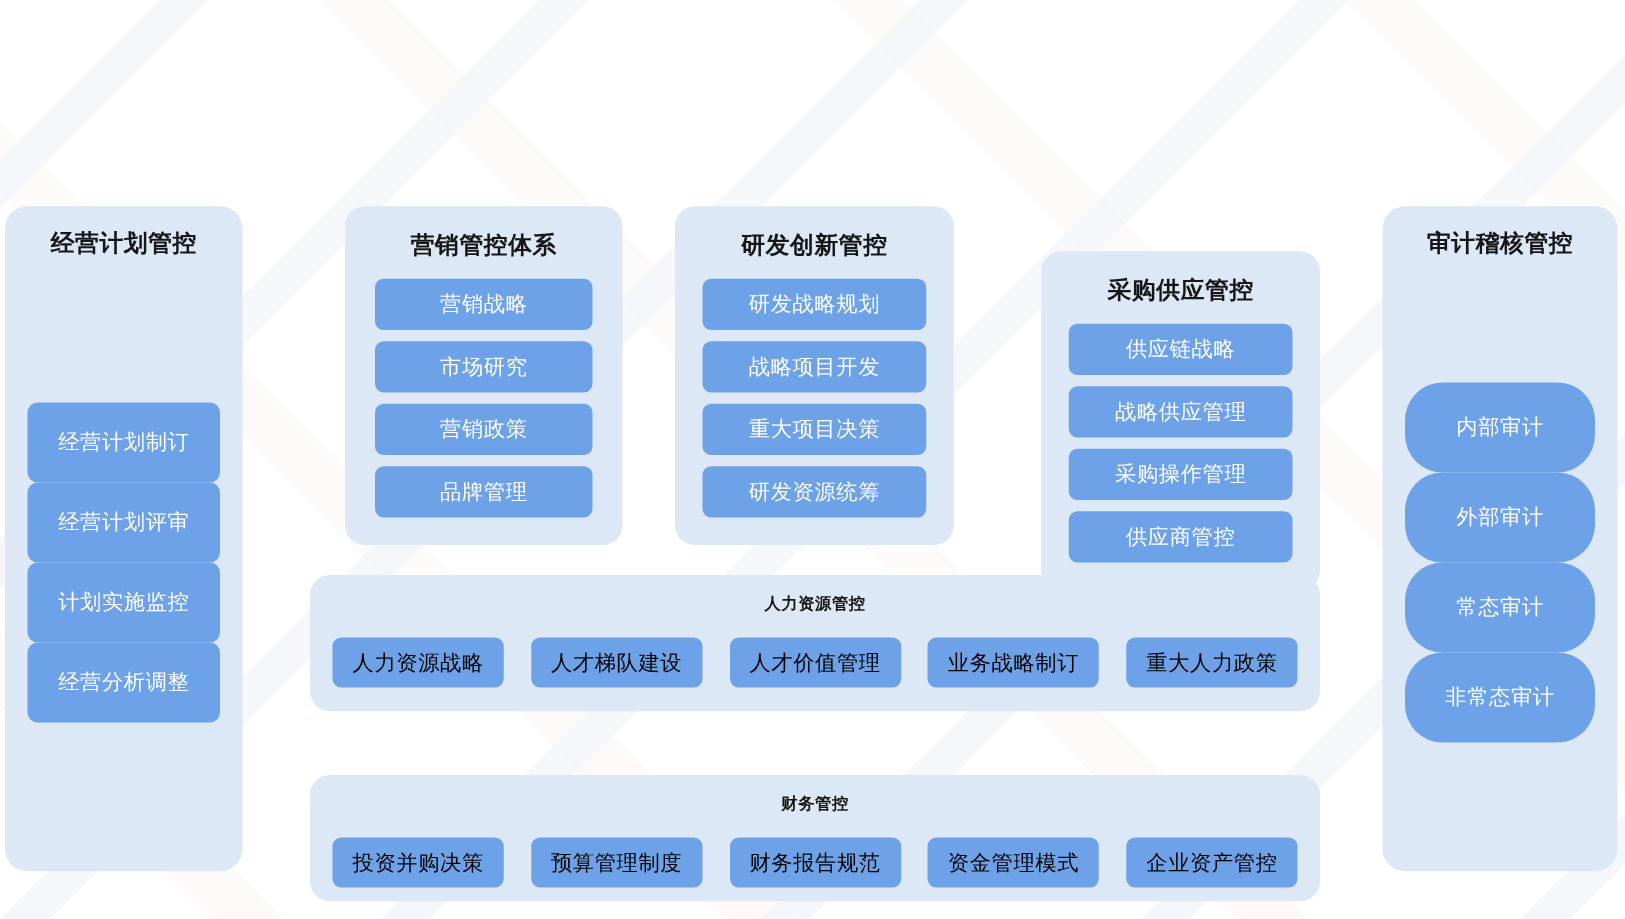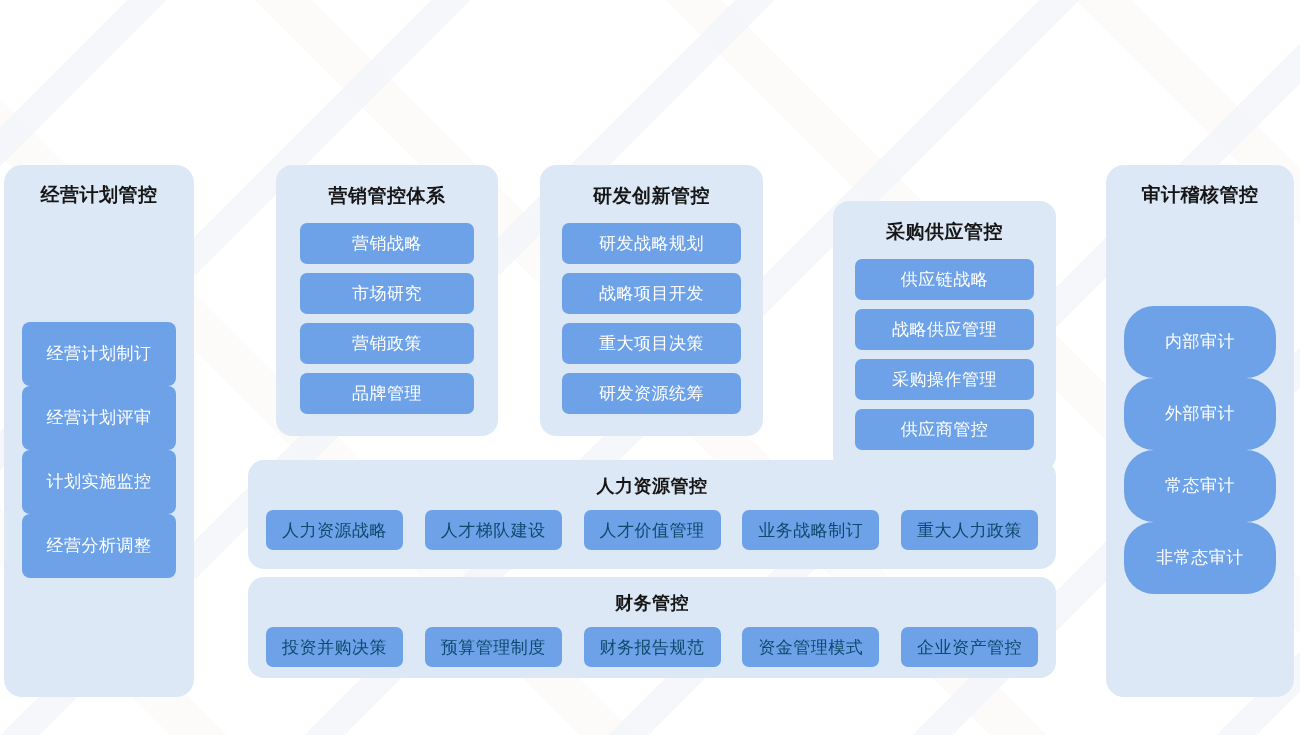--- a/index.html
+++ b/index.html
@@ -179,36 +179,36 @@
     justify-content: center;
   }
 
   
   .wide-row {
     left: 248px;
     width: 808px;
     border-radius: 16px;
   }
   #row-hr      { top: 460px; height: 109px; }
-  #row-finance { top: 577px; height: 101px; }
-
-  .wide-row .panel-title { font-size: 18px; padding-top: 14px; }
+  #row-finance { top: 620px; height: 101px; }
+
+  .wide-row .panel-title { font-size: 13px; padding-top: 14px; }
 
   .wide-btns {
     position: absolute;
     left: 18px; right: 18px;
     top: 50px;
     display: flex;
     justify-content: space-between;
   }
   .btn-wide {
     width: 137px;
     height: 40px;
     background: #6ea2e8;
-    color: #0c4a6e;
+    color: #000000;
     border: none;
     border-radius: 7px;
     font-family: inherit;
     font-size: 17px;
     letter-spacing: 0.5px;
     cursor: pointer;
     display: flex;
     align-items: center;
     justify-content: center;
   }

